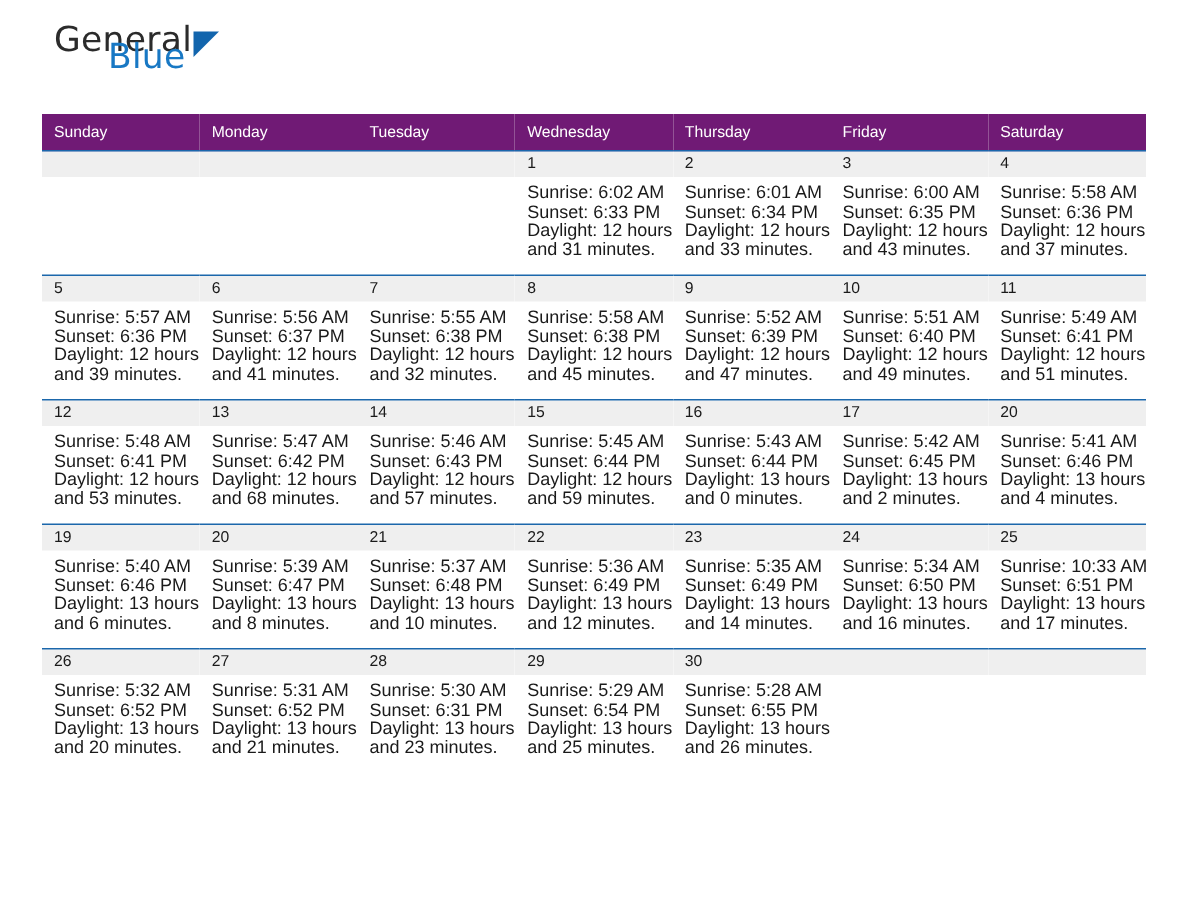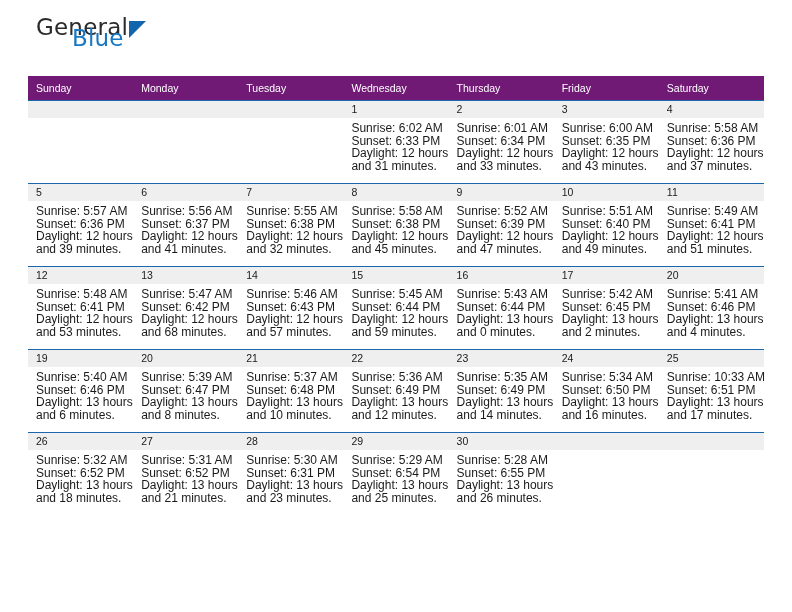--- a/index.html
+++ b/index.html
@@ -388,21 +388,21 @@
             </div>
           </td>
         </tr>
         <tr>
           <td class="day">
             <div class="daynum-band">26</div>
             <div class="cell-body">
               <div>Sunrise: 5:32 AM</div>
               <div>Sunset: 6:52 PM</div>
               <div>Daylight: 13 hours</div>
-              <div>and 18 minutes.</div>
+              <div>and 20 minutes.</div>
             </div>
           </td>
           <td class="day">
             <div class="daynum-band">27</div>
             <div class="cell-body">
               <div>Sunrise: 5:31 AM</div>
               <div>Sunset: 6:52 PM</div>
               <div>Daylight: 13 hours</div>
               <div>and 21 minutes.</div>
             </div>

